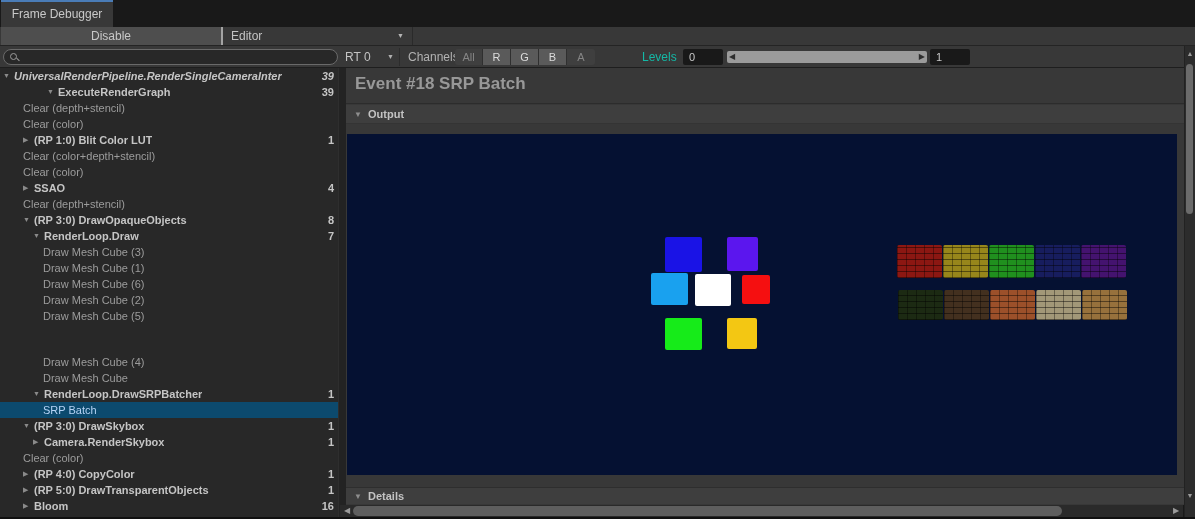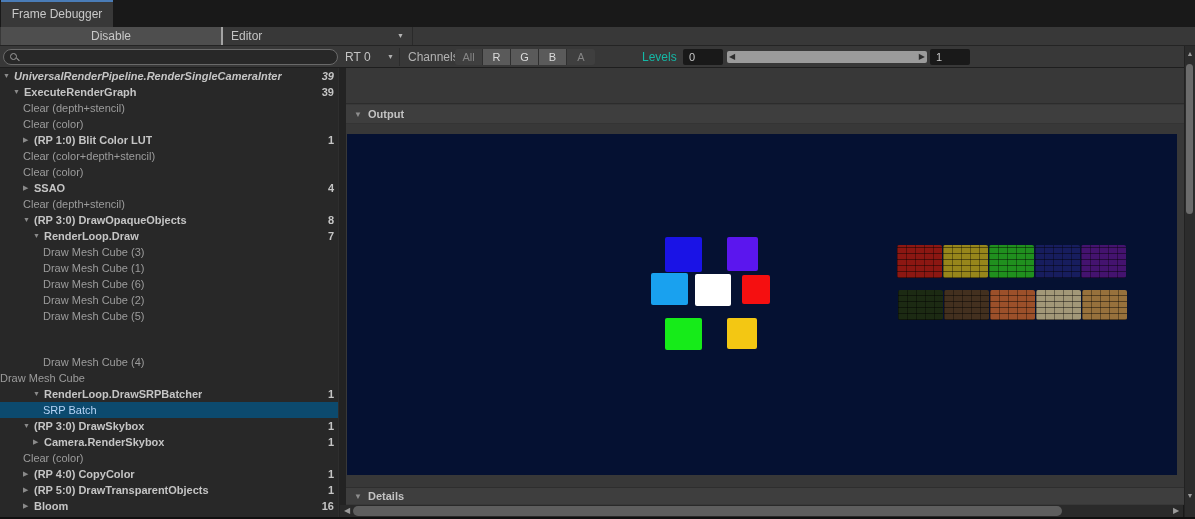--- a/index.html
+++ b/index.html
@@ -142,21 +142,21 @@
     </div>
     <div class="abs lvbox" id="level-max">1</div>
   </div>
 
   <div class="abs" id="tree">
       <div class="trow b" style="padding-left: 3px; font-style: italic;">
         <span class="tarrow">▼</span>
         <span class="tlbl">UniversalRenderPipeline.RenderSingleCameraInter</span>
         <span class="tcnt">39</span>
       </div>
-      <div class="trow b" style="padding-left: 13px;">
+      <div class="trow b" style="padding-left: 19px; margin-left: 28px;">
         <span class="tarrow">▼</span>
         <span class="tlbl">ExecuteRenderGraph</span>
         <span class="tcnt">39</span>
       </div>
       <div class="trow" style="padding-left: 23px;">
         <span class="tlbl">Clear (depth+stencil)</span>
       </div>
       <div class="trow" style="padding-left: 23px;">
         <span class="tlbl">Clear (color)</span>
       </div>
@@ -200,21 +200,21 @@
       </div>
       <div class="trow" style="padding-left: 43px;">
         <span class="tlbl">Draw Mesh Cube (2)</span>
       </div>
       <div class="trow" style="padding-left: 43px;">
         <span class="tlbl">Draw Mesh Cube (5)</span>
       </div>
       <div class="trow" style="padding-left: 43px; margin-top: 30px;">
         <span class="tlbl">Draw Mesh Cube (4)</span>
       </div>
-      <div class="trow" style="">
+      <div class="trow" style="padding-left: 43px;">
         <span class="tlbl">Draw Mesh Cube</span>
       </div>
       <div class="trow b" style="padding-left: 33px;">
         <span class="tarrow">▼</span>
         <span class="tlbl">RenderLoop.DrawSRPBatcher</span>
         <span class="tcnt">1</span>
       </div>
       <div class="trow sel" style="padding-left: 43px;">
         <span class="tlbl">SRP Batch</span>
       </div>
@@ -248,20 +248,21 @@
       </div>
       <div class="trow b" style="padding-left: 23px;">
         <span class="tarrow">▶</span>
         <span class="tlbl">(RP 6:0) RG_UberPost</span>
         <span class="tcnt">1</span>
       </div>
     </div>
   <div class="abs" id="tree-scroll-col"></div>
 
   <div class="abs" id="event-panel">
+    <div class="abs" id="event-title">Event #18 SRP Batch</div>
     <div class="abs" id="title-sep"></div>
     <div class="abs foldhdr" id="output-hdr">
       <span class="farrow">▼</span>
       <span class="flbl">Output</span>
     </div>
     <div class="abs" id="preview-canvas">
         <div class="cube" style="left: 318px; top: 103px; width: 37px; height: 35px; background: rgb(26, 19, 230);"></div>
         <div class="cube" style="left: 380px; top: 103px; width: 31px; height: 34px; background: rgb(91, 22, 238);"></div>
         <div class="cube" style="left: 304px; top: 139px; width: 37px; height: 32px; background: rgb(25, 161, 239);"></div>
         <div class="cube" style="left: 348px; top: 140px; width: 36px; height: 32px; background: rgb(255, 255, 255);"></div>

